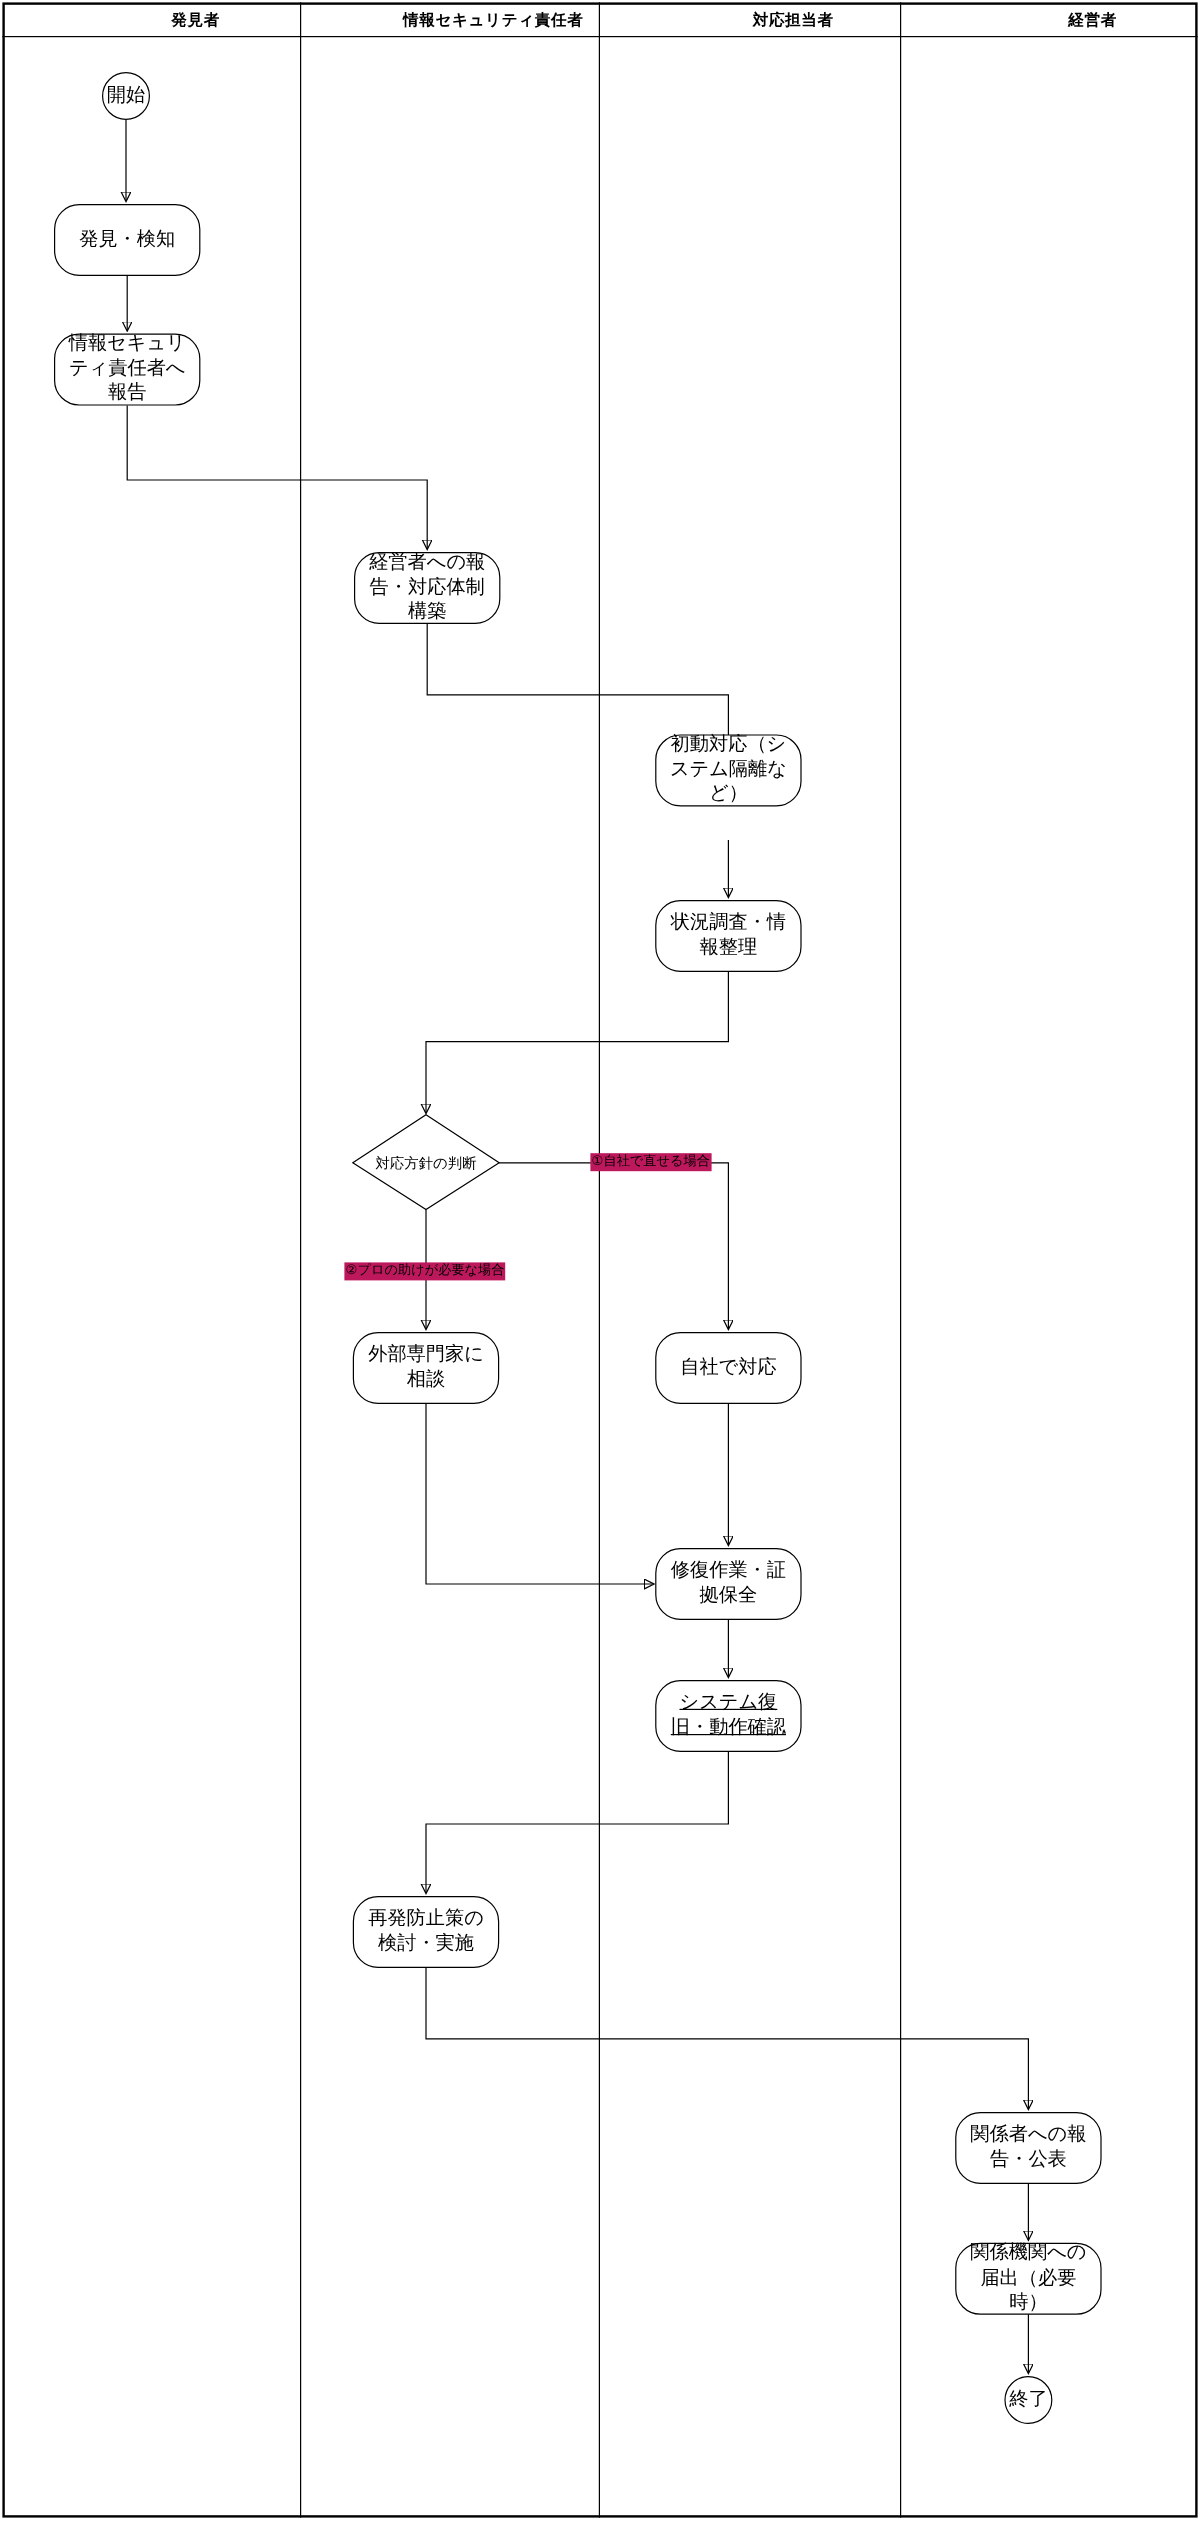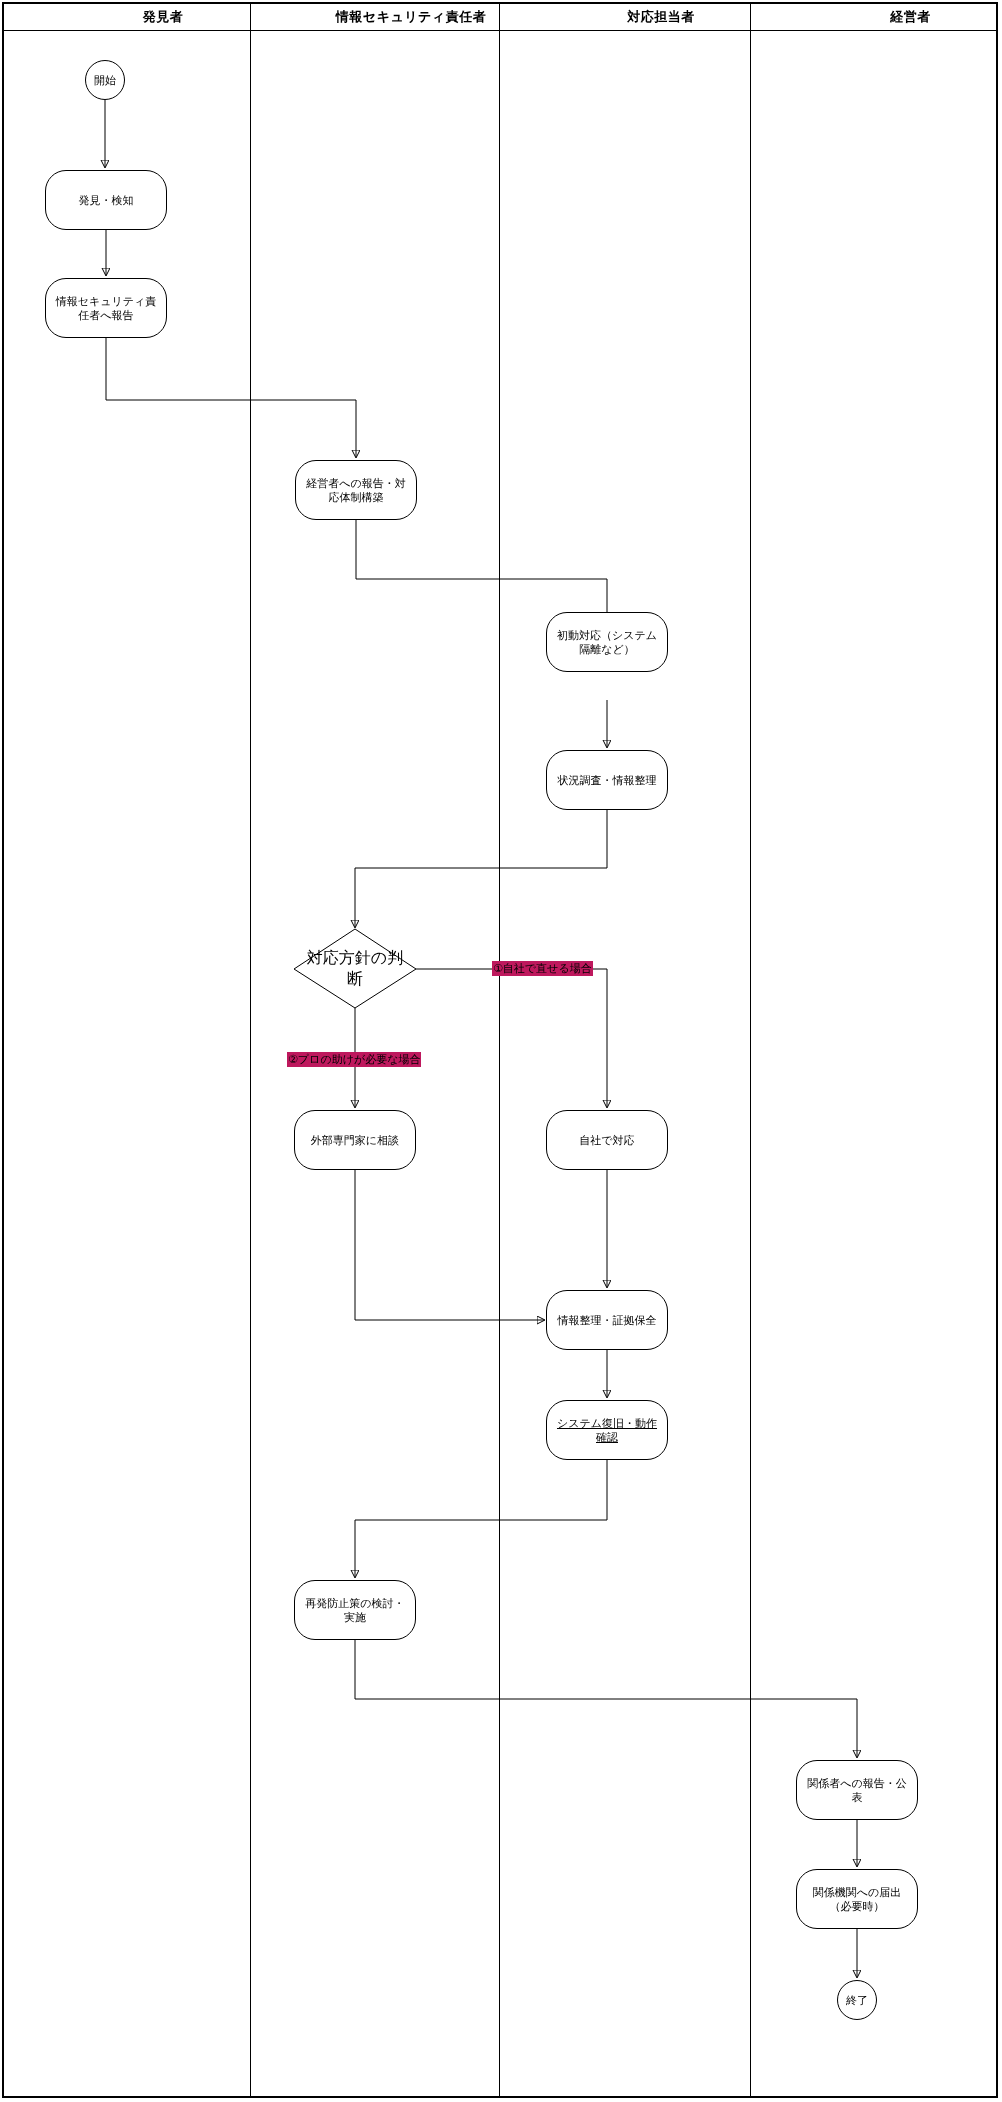--- a/index.html
+++ b/index.html
@@ -26,38 +26,38 @@
     position:absolute;top:2px;height:29px;
     display:flex;align-items:center;justify-content:center;
     font-size:13px;font-weight:bold;letter-spacing:0.5px;padding-left:36px;
   }
   svg.edges{position:absolute;left:0;top:0;}
   svg.edges path{stroke:#000;stroke-width:1;fill:none;}
   .node{
     position:absolute;
     display:flex;align-items:center;justify-content:center;
     text-align:center;
-    font-size:11px;line-height:1.3;
+    font-size:16px;line-height:1.3;
     box-sizing:border-box;
     background:#ffffff;
   }
   .process{
     width:122px;height:60px;
     border:1px solid #000;border-radius:21px;
     padding:2px 5px;
   }
   .circle{
     width:40px;height:40px;
     border:1px solid #000;border-radius:50%;
   }
   .diamond-svg{position:absolute;}
   .diamond-label{
     position:absolute;background:transparent;border:none;
     display:flex;align-items:center;justify-content:center;
-    font-size:16px;text-align:center;
+    font-size:12px;text-align:center;
   }
   .edge-label{
     position:absolute;
     background:#be185d;
     font-size:11px;line-height:15px;
     white-space:nowrap;
     padding:0 1px;
   }
 </style>
 </head>
@@ -113,21 +113,21 @@
   <div class="node process" style="left:546px;top:612px;">初動対応（システム隔離など）</div>
 
   <div class="node process" style="left:546px;top:750px;">状況調査・情報整理</div>
 
   <div class="diamond-label" style="left:299px;top:955px;width:112px;height:28px;">対応方針の判断</div>
 
   <div class="node process" style="left:294px;top:1110px;">外部専門家に相談</div>
 
   <div class="node process" style="left:546px;top:1110px;">自社で対応</div>
 
-  <div class="node process" style="left:546px;top:1290px;">情報整理・証拠保全</div>
+  <div class="node process" style="left:546px;top:1290px;">修復作業・証拠保全</div>
 
   <div class="node process" style="left:546px;top:1400px;text-decoration:underline;">システム復旧・動作確認</div>
 
   <div class="node process" style="left:294px;top:1580px;">再発防止策の検討・実施</div>
 
   <div class="node process" style="left:796px;top:1760px;">関係者への報告・公表</div>
 
   <div class="node process" style="left:796px;top:1869px;">関係機関への届出（必要時）</div>
 
   <div class="node circle" style="left:837px;top:1980px;">終了</div>

